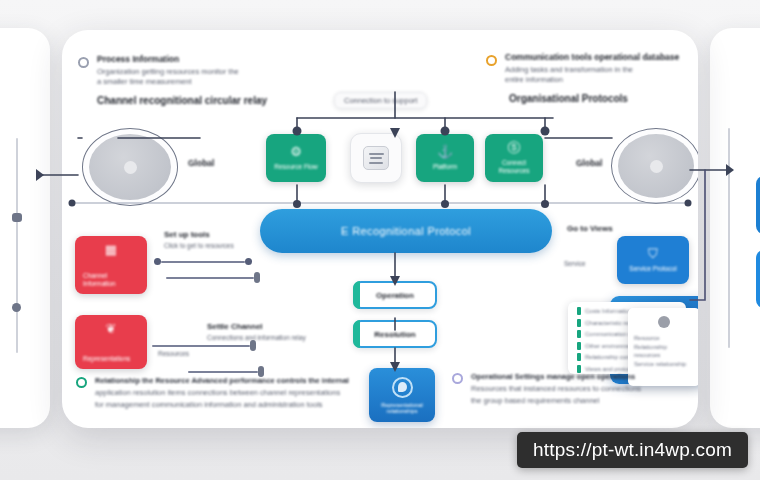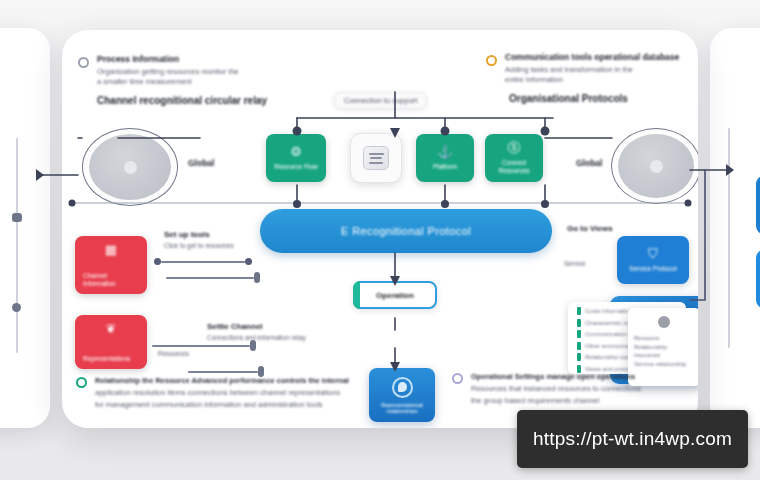--- a/index.html
+++ b/index.html
@@ -226,21 +226,21 @@
   .mini-txt .a { font-size:8px; line-height:10px; }
   .mini-txt .b { font-size:6.5px; line-height:9px; margin-top:1px; }
 
   
   #wires { position:absolute; left:0; top:0; width:760px; height:480px; pointer-events:none; }
 
   
   #watermark {
     position:absolute; right:12px; bottom:12px;
     background:#2e2e2e; color:#ffffff;
-    border-radius:5px; padding:18px 16px;
+    border-radius:5px; padding:7px 16px;
     font-size:19px; letter-spacing:.2px;
     box-shadow:0 2px 8px rgba(0,0,0,.3);
     white-space:nowrap;
   }
 </style>
 </head>
 <body>
 
 <div id="stage">
 
@@ -315,20 +315,23 @@
           <i></i>
         </div>
     </div>
 
     <div id="blue-bar" style="left:198px; top:179px; width:292px; height:44px;">
       <span class="blur-w">E Recognitional Protocol</span>
     </div>
 
     <div class="pill" style="left:291px; top:251px; width:84px; height:28px;">
       <span class="blur-h">Operation</span>
+    </div>
+    <div class="pill" style="left:291px; top:290px; width:84px; height:28px;">
+      <span class="blur-h">Resolution</span>
     </div>
 
     <div id="bottom-blue" style="left:307px; top:338px;">
       <div class="ring">
           <i></i>
         </div>
       <div class="cap blur-w">Representational relationships</div>
     </div>
 
     <div class="node red" style="left:13px; top:206px; width:72px; height:58px;">

